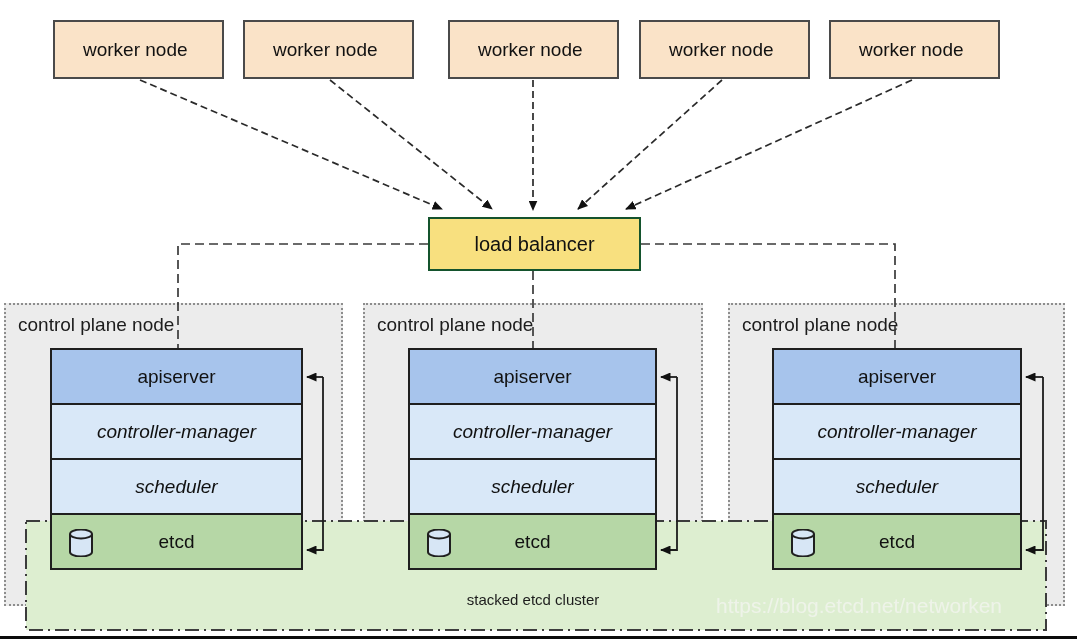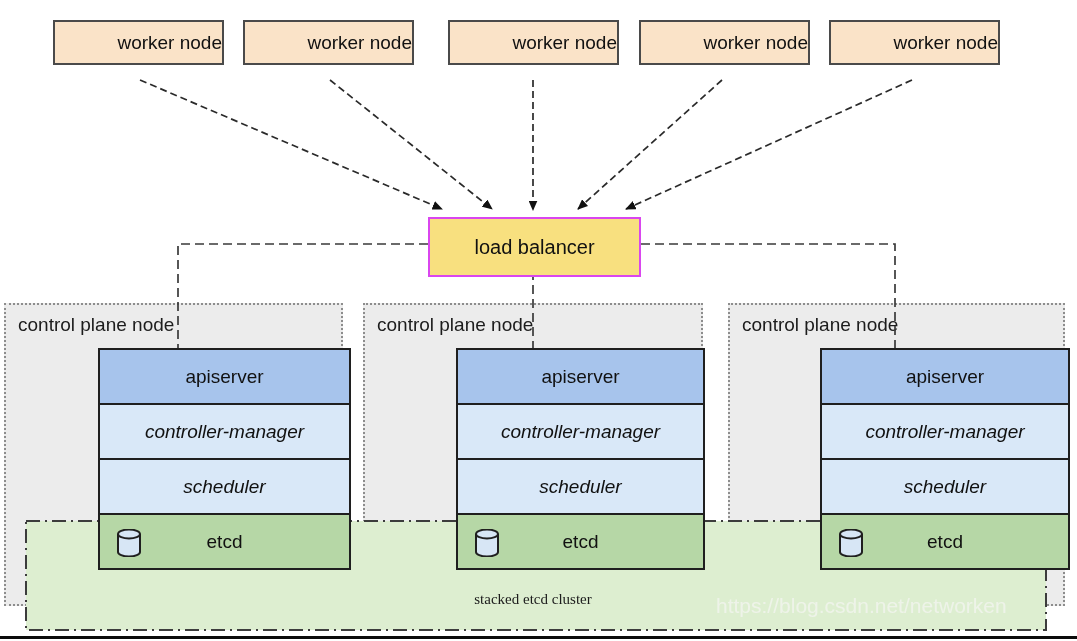--- a/index.html
+++ b/index.html
@@ -24,61 +24,61 @@
   }
   #cp1{left:4px;top:303px;width:339px;height:303px;}
   #cp2{left:363px;top:303px;width:340px;height:303px;}
   #cp3{left:728px;top:303px;width:337px;height:303px;}
 
   
   .overlay{position:absolute;left:0;top:0;z-index:2;}
 
   
   .worker{
-    position:absolute;top:20px;width:171px;height:45px;
+    position:absolute;top:20px;width:171px;height:59px;
     background:var(--worker_fill);
     border:2px solid #4a4a4a;
     box-sizing:border-box;
-    display:flex;align-items:center;justify-content:flex-end;
+    display:flex;align-items:center;justify-content:flex-start;
     font-size:19px;z-index:3;padding-left:28px;
   }
   #w1{left:53px;} #w2{left:243px;} #w3{left:448px;} #w4{left:639px;} #w5{left:829px;}
 
   .lb{
-    position:absolute;left:428px;top:217px;width:213px;height:60px;
+    position:absolute;left:428px;top:217px;width:213px;height:54px;
     background:var(--lb_fill);
-    border:2px solid #d946ef;
+    border:2px solid #14532d;
     box-sizing:border-box;
     display:flex;align-items:center;justify-content:center;
     font-size:20px;z-index:3;
   }
 
   
-  .stack{position:absolute;top:348px;z-index:3;margin-left:48px;}
+  .stack{position:absolute;top:348px;z-index:3;}
   #stack1{left:50px;width:253px;}
   #stack2{left:408px;width:249px;}
   #stack3{left:772px;width:250px;}
   .row{
     height:57px;margin-top:-2px;
     border:2px solid #1f1f1f;
     box-sizing:border-box;
     display:flex;align-items:center;justify-content:center;
     font-size:19px;
     position:relative;
   }
   .row:first-child{margin-top:0;}
   .row.apiserver{background:var(--apiserver_fill);}
   .row.light{background:var(--component_fill);font-style:italic;}
   .row.etcd{background:var(--etcd_fill);}
   .db-icon{position:absolute;left:16px;top:14px;}
 
   
   .region-label{
     position:absolute;left:408px;top:591px;width:250px;
-    text-align:center;font-size:15px;color:#1c1c1c;z-index:3;font-family:Liberation Serif, serif;
+    text-align:center;font-size:15px;color:#1c1c1c;z-index:3;
   }
 
   
   .watermark{
     position:absolute;left:716px;top:594px;
     font-size:21px;color:#f2f5ee;opacity:.85;
     white-space:nowrap;z-index:4;
   }
 
   
@@ -207,17 +207,17 @@
       <svg class="db-icon" width="26" height="28" viewBox="0 0 26 28">
         <path d="M2 5 V23 A11 4.5 0 0 0 24 23 V5" style="fill:var(--cylinder_fill)" stroke="#1f1f1f" stroke-width="2"></path>
         <ellipse cx="13" cy="5" rx="11" ry="4.5" style="fill:var(--cylinder_fill)" stroke="#1f1f1f" stroke-width="2"></ellipse>
       </svg>
       <span>etcd</span>
     </div>
   </div>
 
   <div class="region-label">stacked etcd cluster</div>
 
-  <div class="watermark">https://blog.csdn.net/networken</div>
+  <div class="watermark">https://blog.etcd.net/networken</div>
 
   <div class="bottom-line"></div>
 
 </div>
 
 </body></html>

